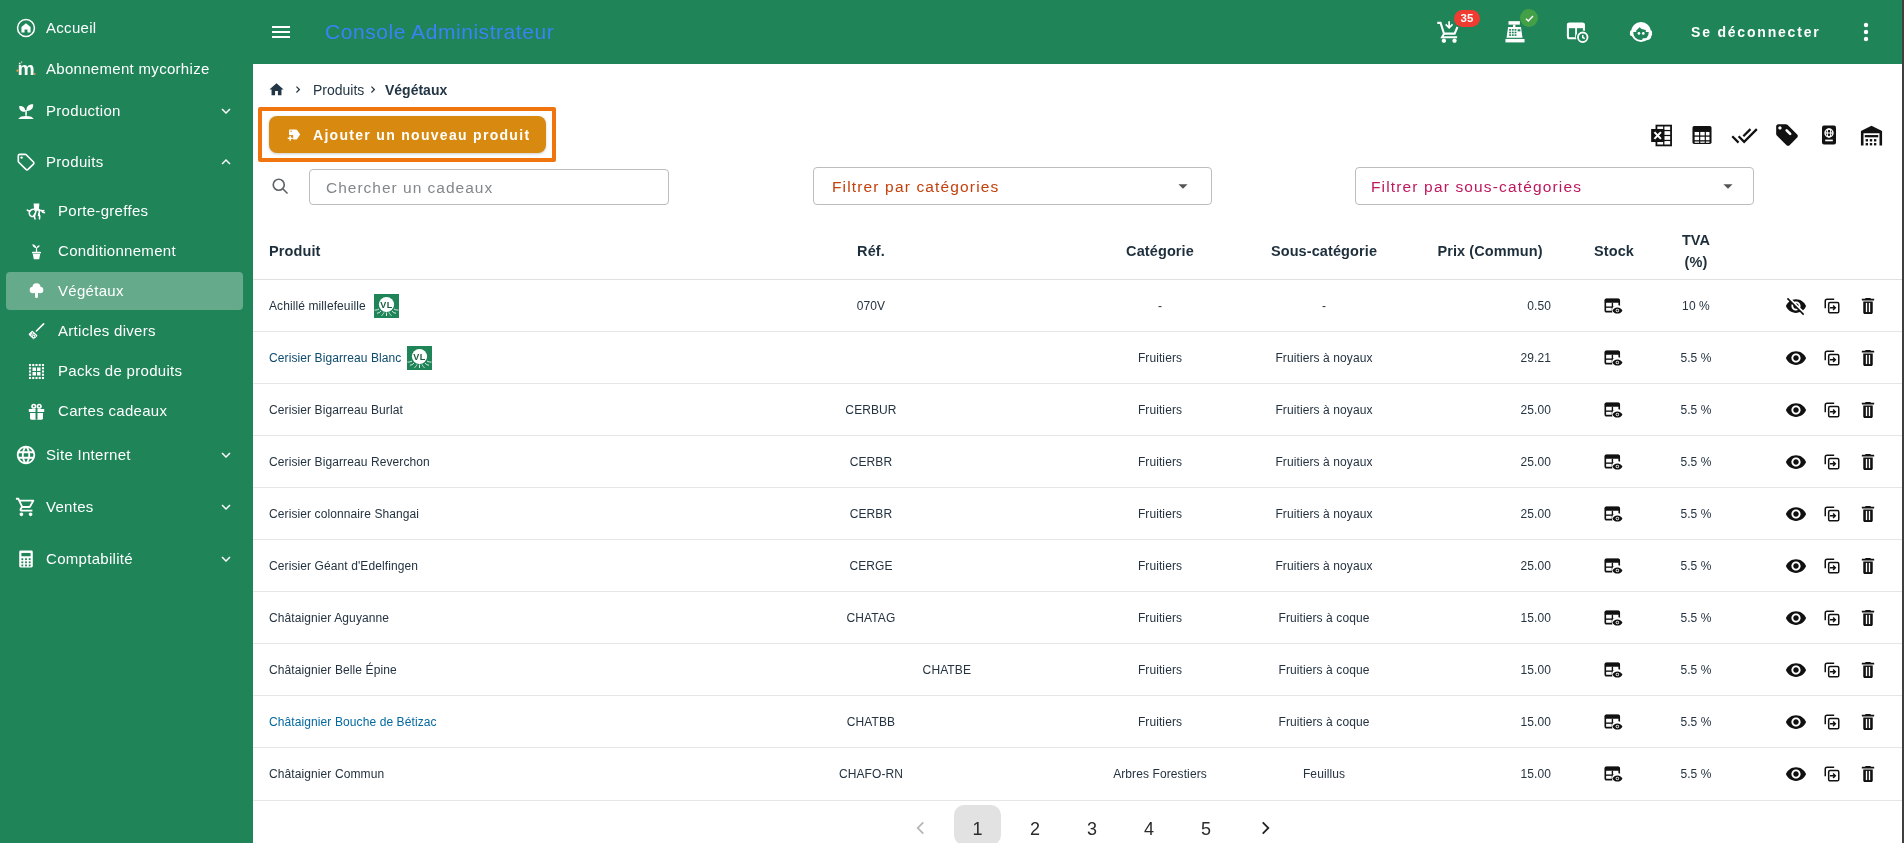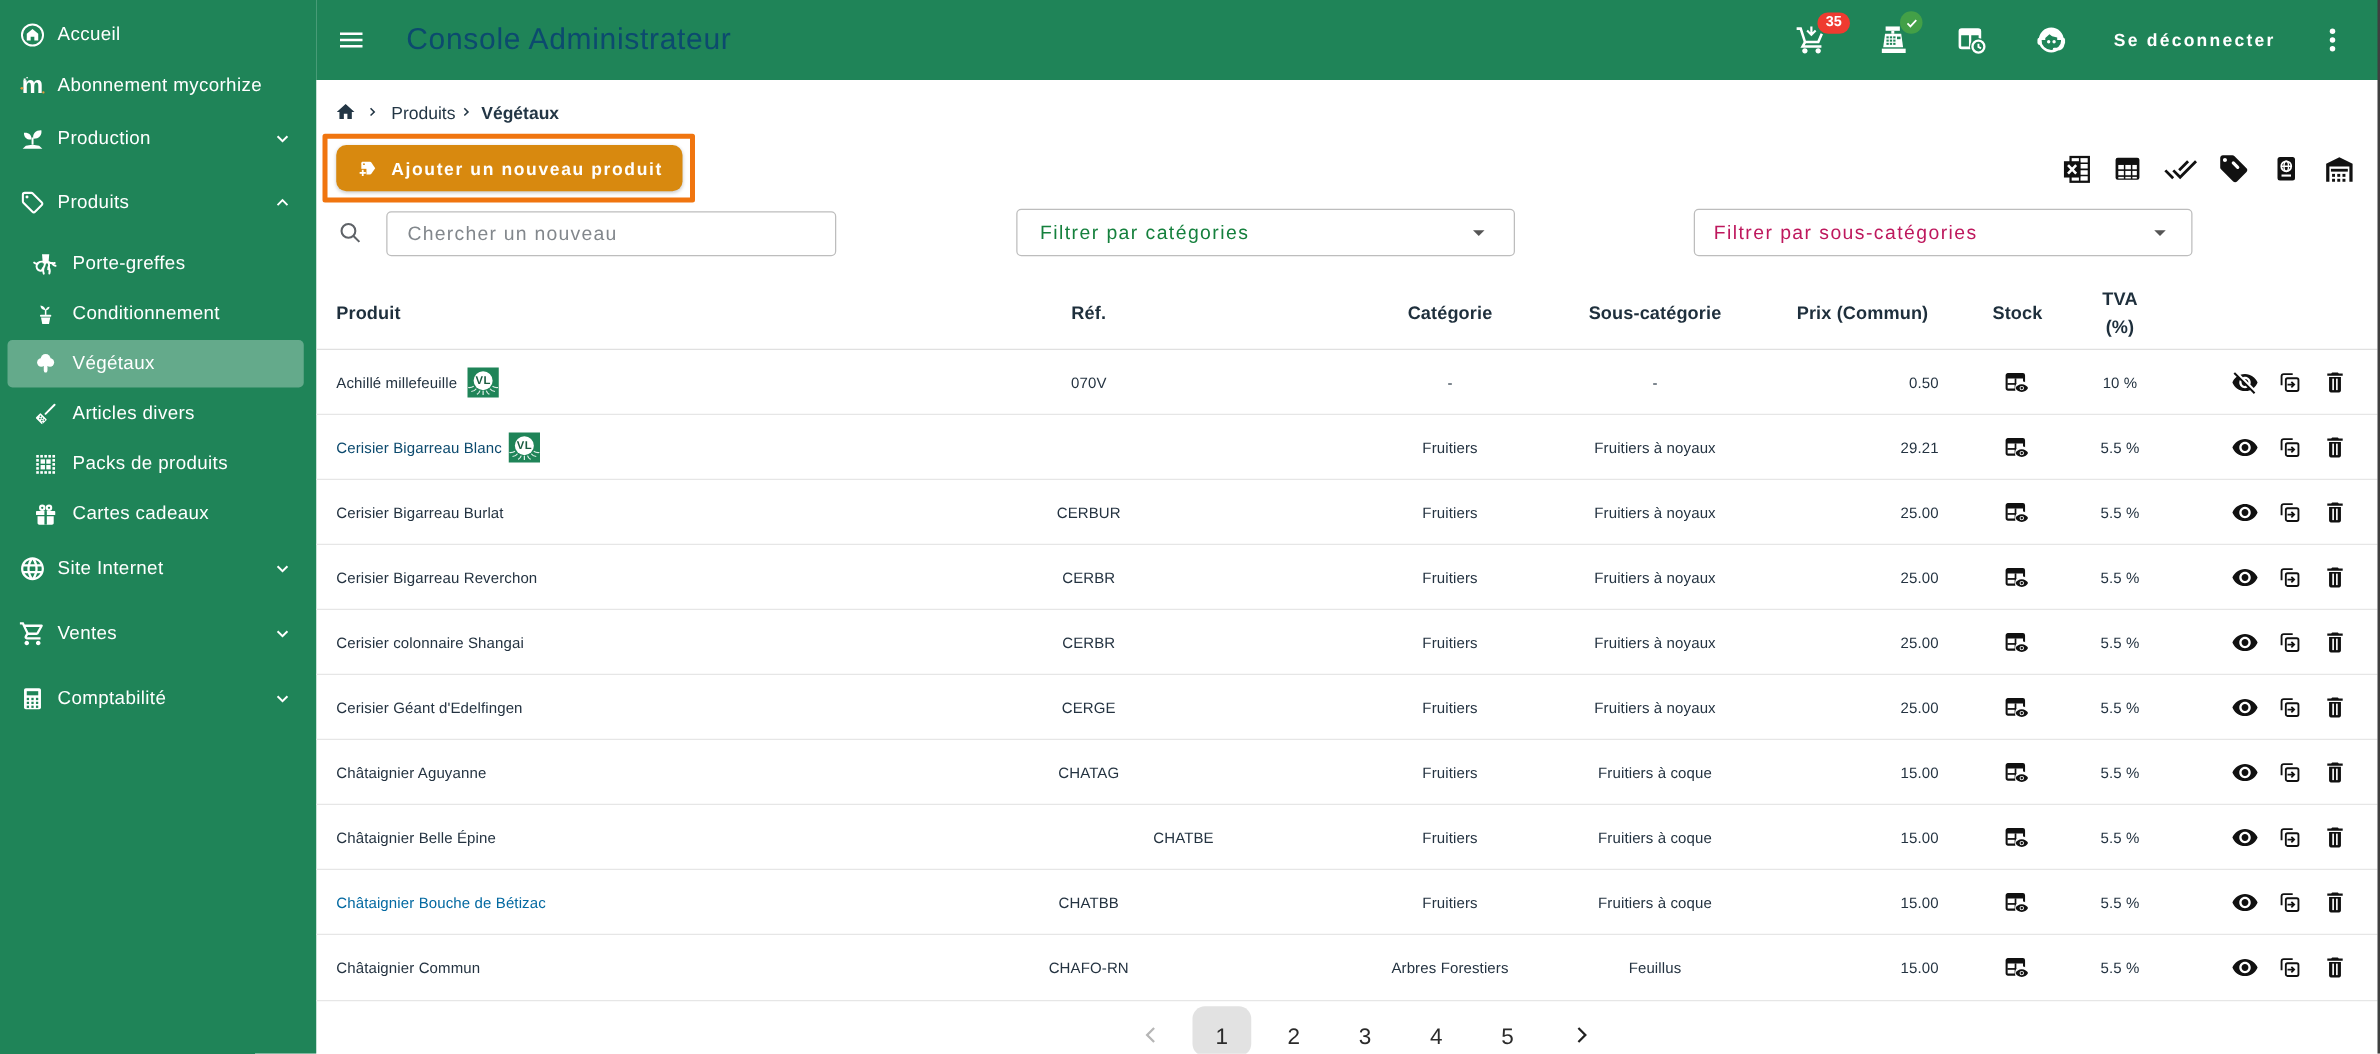--- a/index.html
+++ b/index.html
@@ -192,21 +192,21 @@
     <svg viewBox="0 0 24 24" width="18" height="18">
       <path fill="#fff" d="M16.59 8.59L12 13.17 7.41 8.59 6 10l6 6 6-6z"></path>
     </svg>
   </div>
 <div class="abs" style="left:253px;top:0;width:1651px;height:64px;background:#1F8458"></div>
 <div class="abs ic" style="left:269px;top:20px;width:24px;height:24px">
     <svg viewBox="0 0 24 24" width="24" height="24">
       <path fill="#fff" d="M3 18h18v-2H3zM3 13h18v-2H3zM3 8h18V6H3z"></path>
     </svg>
   </div>
-<div class="abs" style="left:325px;top:19px;height:26px;line-height:26px;font-size:24px;font-weight:500;color:#0c4a6e;letter-spacing:0.55px;white-space:nowrap">Console Administrateur</div>
+<div class="abs" style="left:325px;top:19px;height:26px;line-height:26px;font-size:21px;font-weight:500;color:#3b82f6;letter-spacing:0.55px;white-space:nowrap">Console Administrateur</div>
 <div class="abs ic" style="left:1436px;top:19px;width:26px;height:26px">
     <svg viewBox="0 0 24 24" width="26" height="26">
       <path fill="#fff" d="M12.9 2v4.2l1.8-1.8 1.1 1.1-3.7 3.7-3.7-3.7 1.1-1.1 1.8 1.8V2z"></path>
       <path fill="#fff" d="M7.3 18c-1.1 0-2 .9-2 2s.9 2 2 2 2-.9 2-2-.9-2-2-2zm9.8 0c-1.1 0-2 .9-2 2s.9 2 2 2 2-.9 2-2-.9-2-2-2z"></path>
       <path fill="none" stroke="#fff" stroke-width="1.9" d="M1.2 3.6h3l3.2 9.9h9.8l2.6-6.1"></path>
       <path fill="none" stroke="#fff" stroke-width="1.9" d="M7.4 13.5l-1.8 3.3h13.9"></path>
     </svg>
   </div>
 <div class="abs" style="left:1454px;top:10px;width:26px;height:17px;background:#EF3B30;border-radius:9px;color:#fff;font-size:11.5px;font-weight:bold;text-align:center;line-height:17px">35</div>
 <div class="abs ic" style="left:1502px;top:19px;width:26px;height:26px">
@@ -364,23 +364,23 @@
       </g>
     </svg>
   </div>
 <div class="abs ic" style="left:270px;top:176px;width:21px;height:21px">
     <svg viewBox="0 0 24 24" width="21" height="21">
       <circle cx="10" cy="10" r="6.3" fill="none" stroke="#5f6368" stroke-width="1.9"></circle>
       <line x1="14.6" y1="14.6" x2="20" y2="20" stroke="#5f6368" stroke-width="1.9"></line>
     </svg>
   </div>
 <div class="abs" style="left:309px;top:169px;width:360px;height:36px;border:1px solid #bdbdbd;border-radius:4px"></div>
-<div class="abs" style="left:326px;top:178px;height:19px;line-height:19px;font-size:15.5px;color:#82878c;letter-spacing:1.0px">Chercher un nouveau</div>
+<div class="abs" style="left:326px;top:178px;height:19px;line-height:19px;font-size:15.5px;color:#82878c;letter-spacing:1.0px">Chercher un cadeaux</div>
 <div class="abs" style="left:813px;top:167px;width:399px;height:38px;border:1px solid #bdbdbd;border-radius:4px"></div>
-<div class="abs" style="left:832px;top:177px;height:19px;line-height:19px;font-size:15.5px;color:#15803d;letter-spacing:1.15px">Filtrer par catégories</div>
+<div class="abs" style="left:832px;top:177px;height:19px;line-height:19px;font-size:15.5px;color:#c2410c;letter-spacing:1.15px">Filtrer par catégories</div>
 <div class="abs ic" style="left:1172px;top:175px;width:22px;height:22px">
     <svg viewBox="0 0 24 24" width="22" height="22">
       <path fill="#555" d="M7 10l5 5 5-5z"></path>
     </svg>
   </div>
 <div class="abs" style="left:1355px;top:167px;width:399px;height:38px;border:1px solid #bdbdbd;border-radius:4px"></div>
 <div class="abs" style="left:1371px;top:177px;height:19px;line-height:19px;font-size:15.5px;color:#be185d;letter-spacing:1.15px">Filtrer par sous-catégories</div>
 <div class="abs ic" style="left:1717px;top:175px;width:22px;height:22px">
     <svg viewBox="0 0 24 24" width="22" height="22">
       <path fill="#555" d="M7 10l5 5 5-5z"></path>

